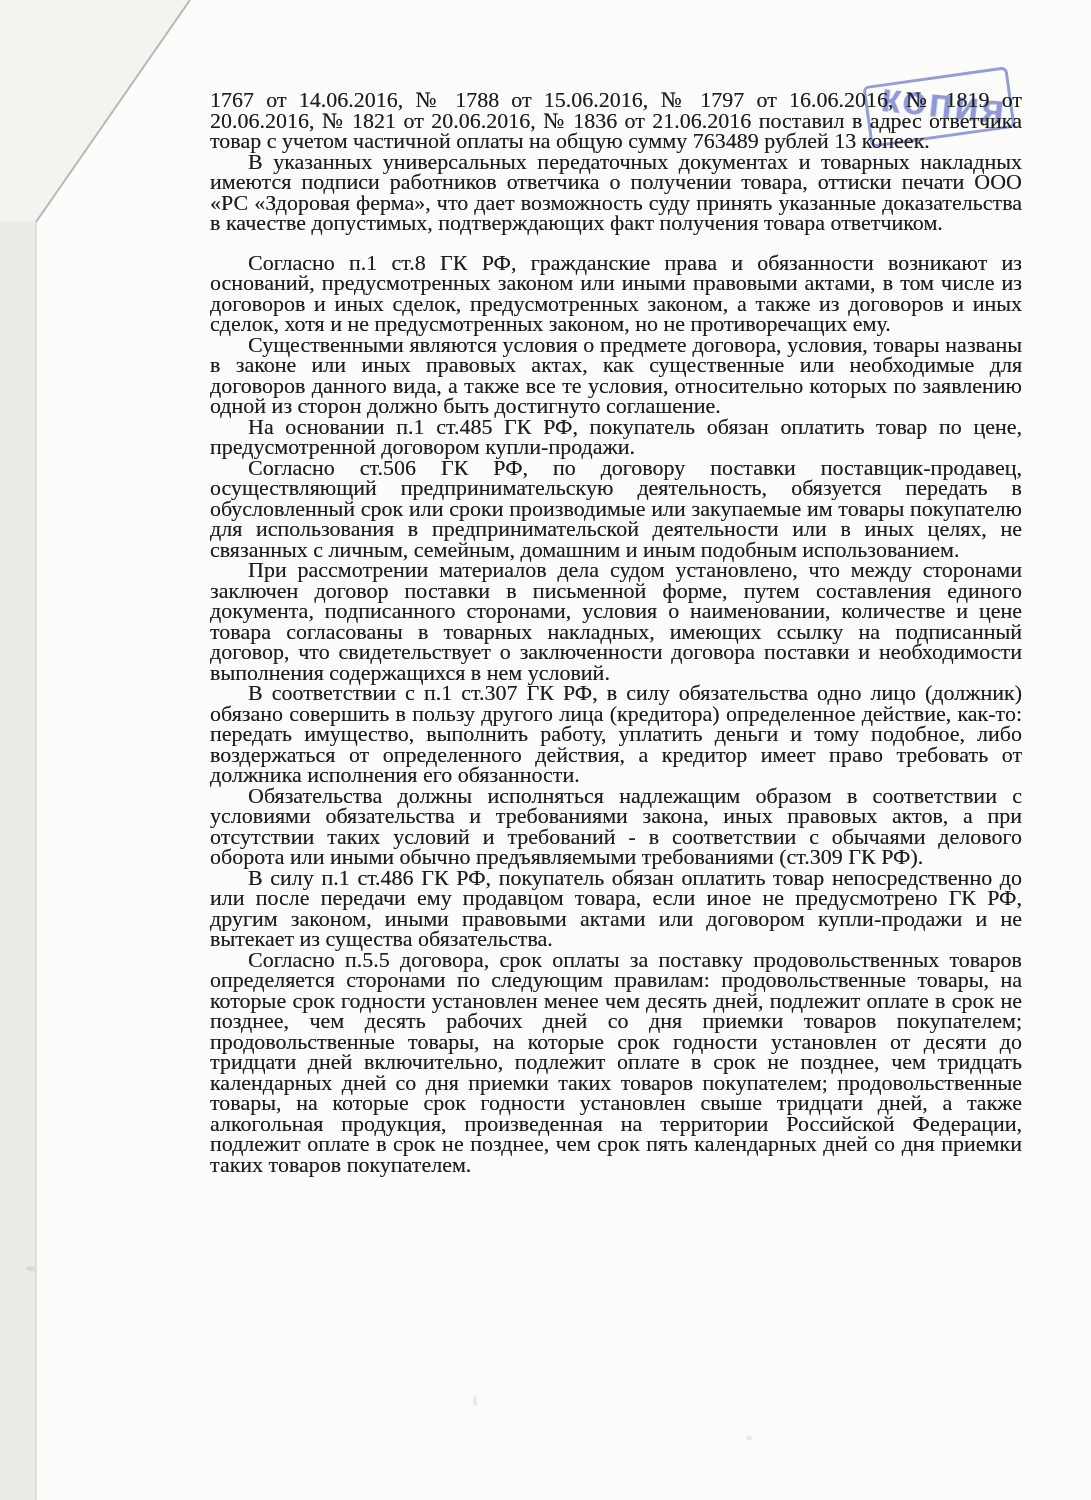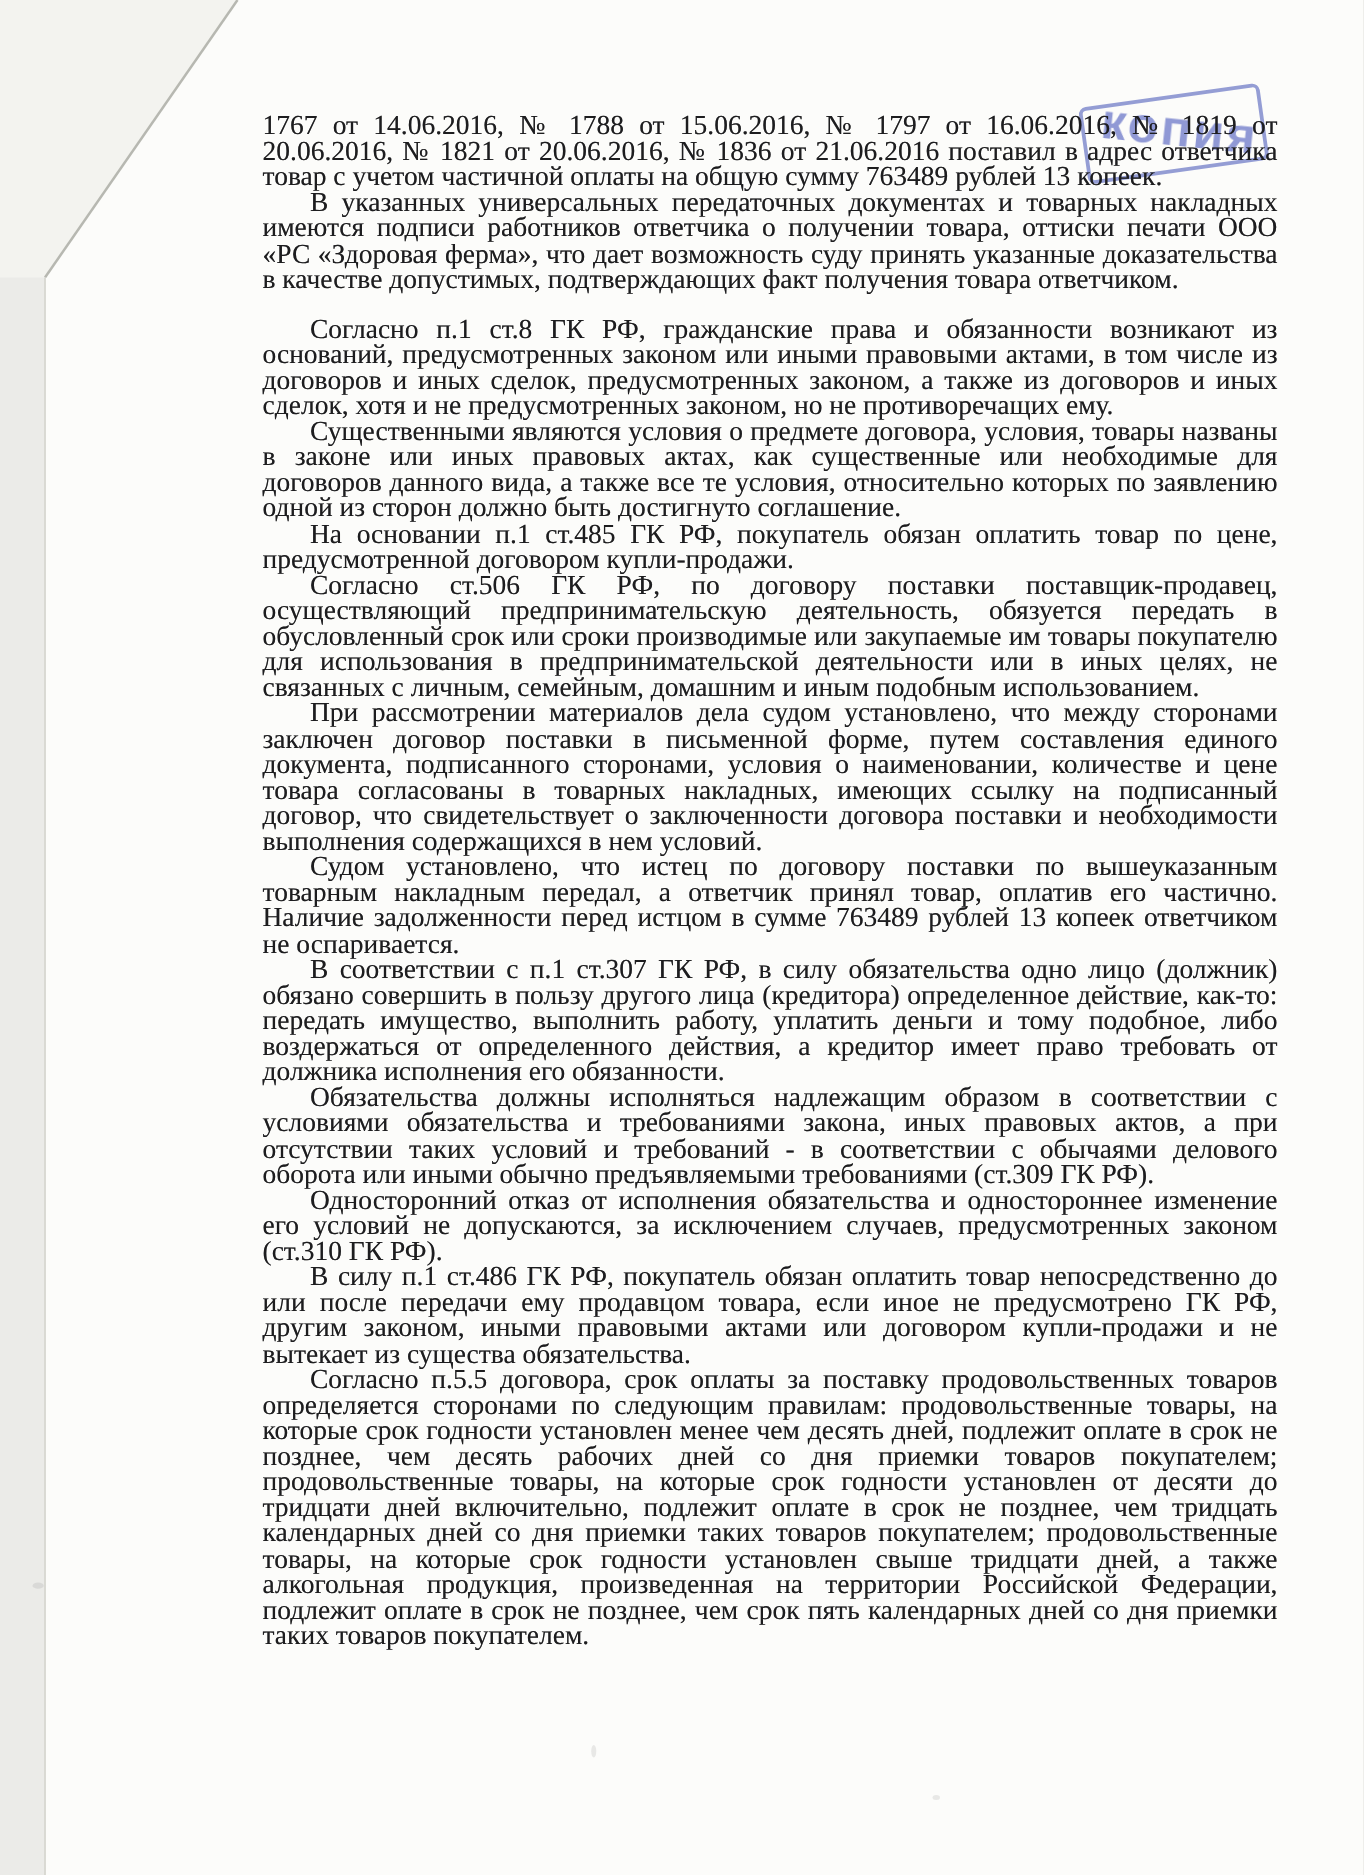--- a/index.html
+++ b/index.html
@@ -95,24 +95,22 @@
   </div>
 
   <main class="text-block">
     <p class="noindent">1767 от 14.06.2016, № 1788 от 15.06.2016, № 1797 от 16.06.2016, № 1819 от 20.06.2016, № 1821 от 20.06.2016, № 1836 от 21.06.2016 поставил в адрес ответчика товар с учетом частичной оплаты на общую сумму 763489 рублей 13 копеек.</p>
     <p>В указанных универсальных передаточных документах и товарных накладных имеются подписи работников ответчика о получении товара, оттиски печати ООО «РС «Здоровая ферма», что дает возможность суду принять указанные доказательства в качестве допустимых, подтверждающих факт получения товара ответчиком.</p>
     <p class="gap">Согласно п.1 ст.8 ГК РФ, гражданские права и обязанности возникают из оснований, предусмотренных законом или иными правовыми актами, в том числе из договоров и иных сделок, предусмотренных законом, а также из договоров и иных сделок, хотя и не предусмотренных законом, но не противоречащих ему.</p>
     <p>Существенными являются условия о предмете договора, условия, товары названы в законе или иных правовых актах, как существенные или необходимые для договоров данного вида, а также все те условия, относительно которых по заявлению одной из сторон должно быть достигнуто соглашение.</p>
     <p>На основании п.1 ст.485 ГК РФ, покупатель обязан оплатить товар по цене, предусмотренной договором купли-продажи.</p>
     <p>Согласно ст.506 ГК РФ, по договору поставки поставщик-продавец, осуществляющий предпринимательскую деятельность, обязуется передать в обусловленный срок или сроки производимые или закупаемые им товары покупателю для использования в предпринимательской деятельности или в иных целях, не связанных с личным, семейным, домашним и иным подобным использованием.</p>
     <p>При рассмотрении материалов дела судом установлено, что между сторонами заключен договор поставки в письменной форме, путем составления единого документа, подписанного сторонами, условия о наименовании, количестве и цене товара согласованы в товарных накладных, имеющих ссылку на подписанный договор, что свидетельствует о заключенности договора поставки и необходимости выполнения содержащихся в нем условий.</p>
-    <p>Судом установлено, что истец по договору поставки по вышеуказанным товарным накладным передал, а ответчик принял товар, оплатив его частично. Наличие задолженности перед истцом в сумме 763489 рублей 13 копеек ответчиком не оспаривается.</p>
     <p>В соответствии с п.1 ст.307 ГК РФ, в силу обязательства одно лицо (должник) обязано совершить в пользу другого лица (кредитора) определенное действие, как-то: передать имущество, выполнить работу, уплатить деньги и тому подобное, либо воздержаться от определенного действия, а кредитор имеет право требовать от должника исполнения его обязанности.</p>
     <p>Обязательства должны исполняться надлежащим образом в соответствии с условиями обязательства и требованиями закона, иных правовых актов, а при отсутствии таких условий и требований - в соответствии с обычаями делового оборота или иными обычно предъявляемыми требованиями (ст.309 ГК РФ).</p>
-    <p>Односторонний отказ от исполнения обязательства и одностороннее изменение его условий не допускаются, за исключением случаев, предусмотренных законом (ст.310 ГК РФ).</p>
     <p>В силу п.1 ст.486 ГК РФ, покупатель обязан оплатить товар непосредственно до или после передачи ему продавцом товара, если иное не предусмотрено ГК РФ, другим законом, иными правовыми актами или договором купли-продажи и не вытекает из существа обязательства.</p>
     <p>Согласно п.5.5 договора, срок оплаты за поставку продовольственных товаров определяется сторонами по следующим правилам: продовольственные товары, на которые срок годности установлен менее чем десять дней, подлежит оплате в срок не позднее, чем десять рабочих дней со дня приемки товаров покупателем; продовольственные товары, на которые срок годности установлен от десяти до тридцати дней включительно, подлежит оплате в срок не позднее, чем тридцать календарных дней со дня приемки таких товаров покупателем; продовольственные товары, на которые срок годности установлен свыше тридцати дней, а также алкогольная продукция, произведенная на территории Российской Федерации, подлежит оплате в срок не позднее, чем срок пять календарных дней со дня приемки таких товаров покупателем.</p>
   </main>
 
   <div class="speck s1"></div>
   <div class="speck s2"></div>
   <div class="speck s3"></div>
 </div>
 
 </body></html>

